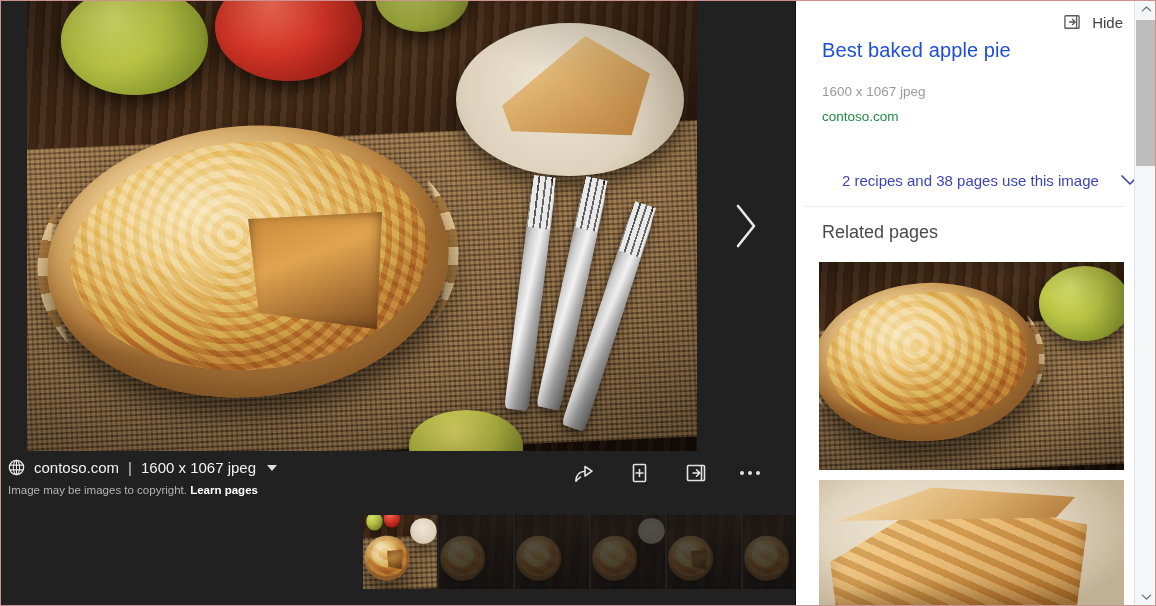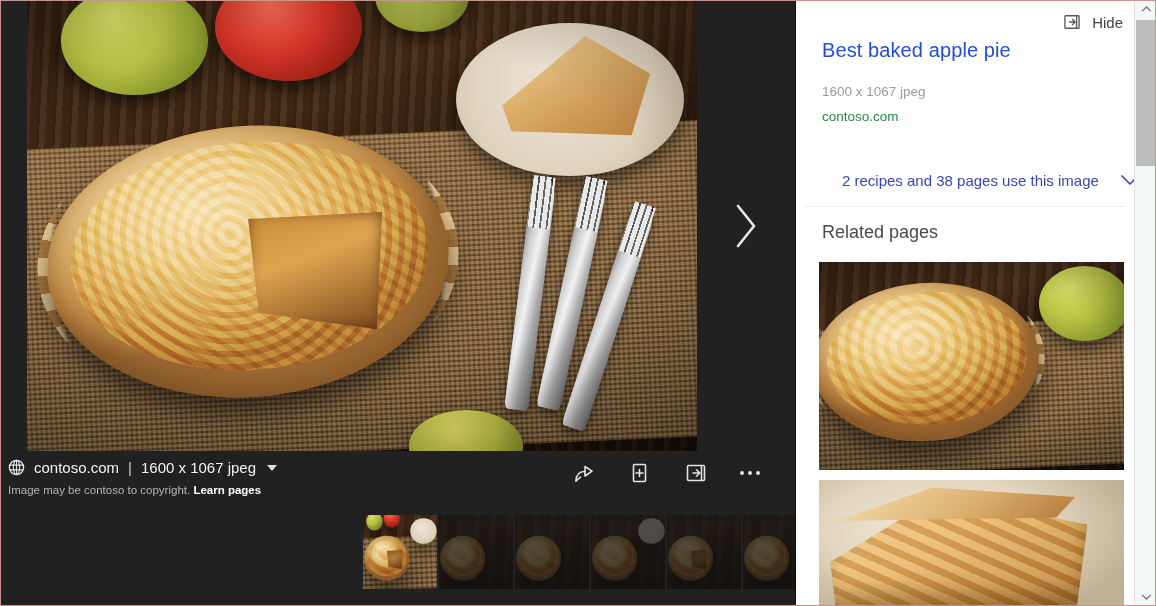--- a/index.html
+++ b/index.html
@@ -358,21 +358,21 @@
           <ellipse cx="10" cy="10" rx="3.7" ry="8.4" fill="none" stroke="#e9e9e9" stroke-width="1.2"></ellipse>
           <path d="M1.8 7.2 H18.2 M1.8 12.8 H18.2 M10 1.6 V18.4" stroke="#e9e9e9" stroke-width="1.2"></path>
         </svg>
         <span>contoso.com</span>
         <span class="sep">|</span>
         <span>1600 x 1067 jpeg</span>
         <span class="caret-down"></span>
       </div>
 
       <div id="copyright">
-        <span>Image may be contoso to copyright.</span>
+        <span>Image may be images to copyright.</span>
         <span class="learn">Learn pages</span>
       </div>
 
       <div id="action-icons">
         <svg class="act-ico" viewBox="0 0 24 24" fill="none">
           <path d="M4 20 C4 13 8 10.5 13 10.2" stroke="#e3e3e3" stroke-width="1.6" stroke-linecap="round"></path>
           <path d="M13 5.5 L20 10.2 L13 15 Z" stroke="#e3e3e3" stroke-width="1.6" stroke-linejoin="round" fill="none"></path>
           <path d="M4 20 L8.5 16" stroke="#e3e3e3" stroke-width="1.6" stroke-linecap="round"></path>
         </svg>
         <svg class="act-ico" viewBox="0 0 24 24" fill="none">

